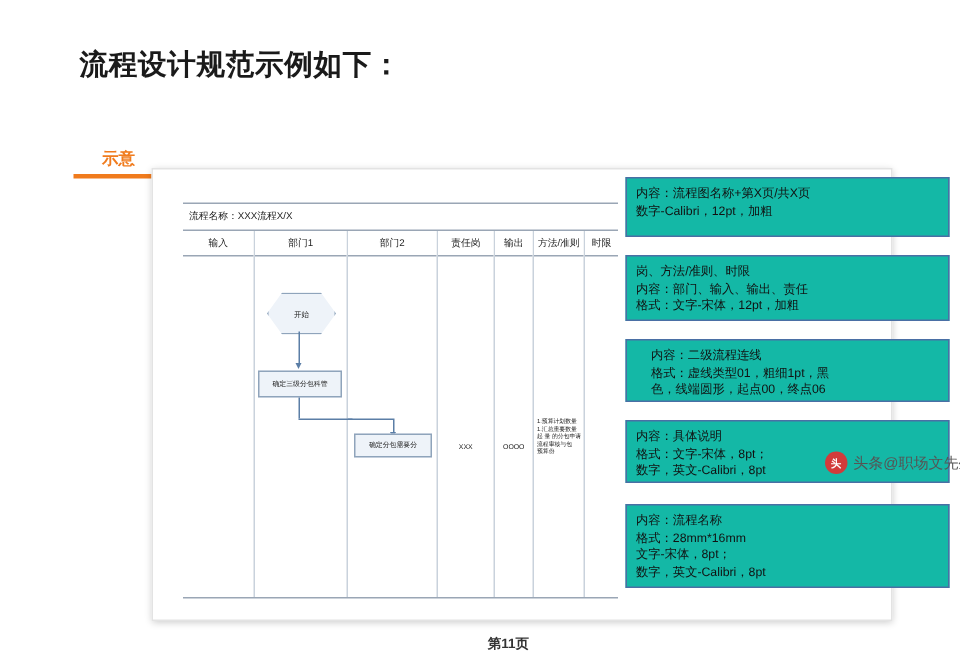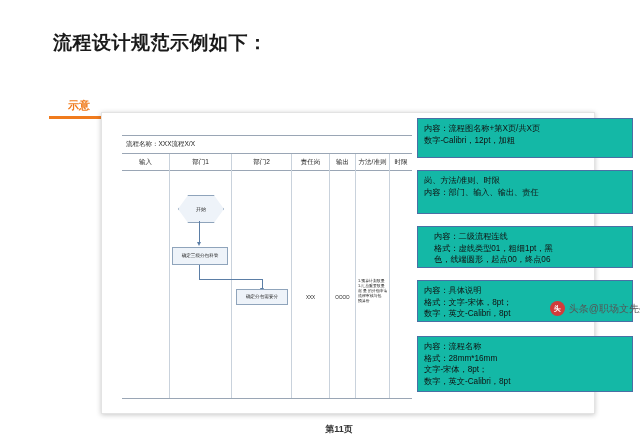--- a/index.html
+++ b/index.html
@@ -372,20 +372,21 @@
   <div class="notes">
 
     <div class="note" id="note0">
       <div>内容：流程图名称+第X页/共X页</div>
       <div>数字-Calibri，12pt，加粗</div>
     </div>
 
     <div class="note" id="note1">
       <div>岗、方法/准则、时限</div>
       <div>内容：部门、输入、输出、责任</div>
+      <div>格式：文字-宋体，12pt，加粗</div>
     </div>
 
     <div class="note" id="note2">
       <div>内容：二级流程连线</div>
       <div>格式：虚线类型01，粗细1pt，黑</div>
       <div>色，线端圆形，起点00，终点06</div>
     </div>
 
     <div class="note" id="note3">
       <div>内容：具体说明</div>

